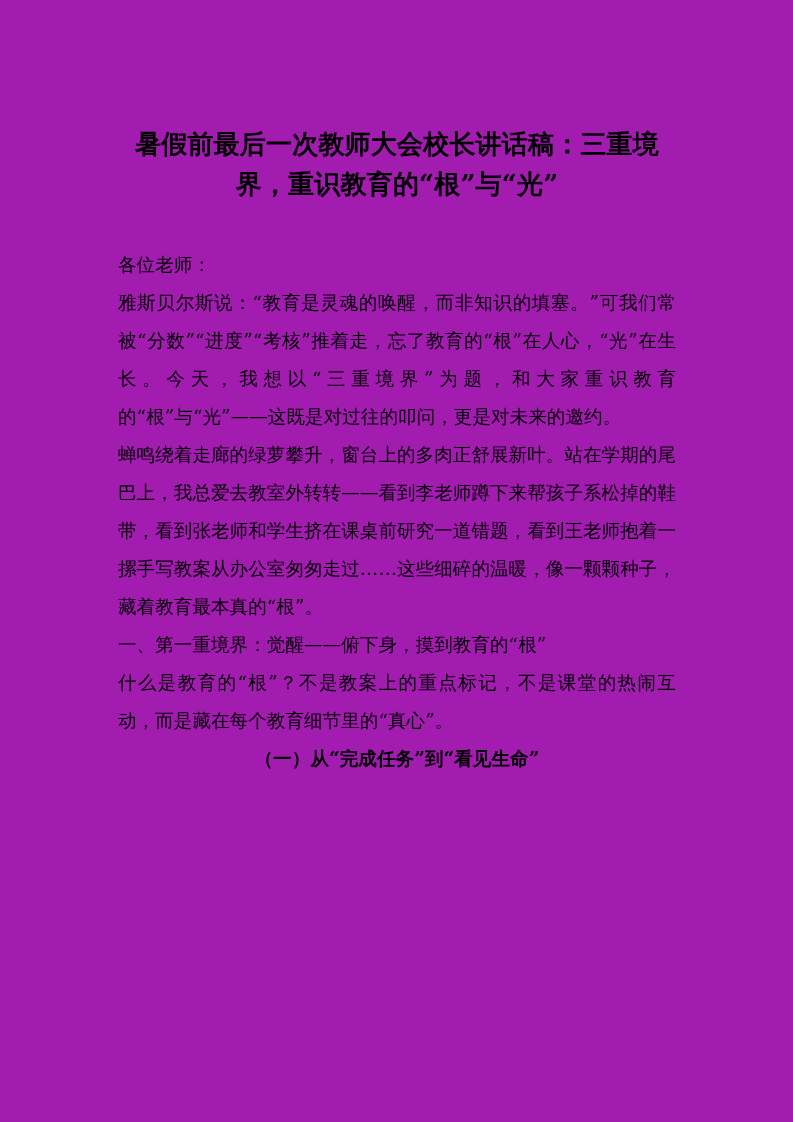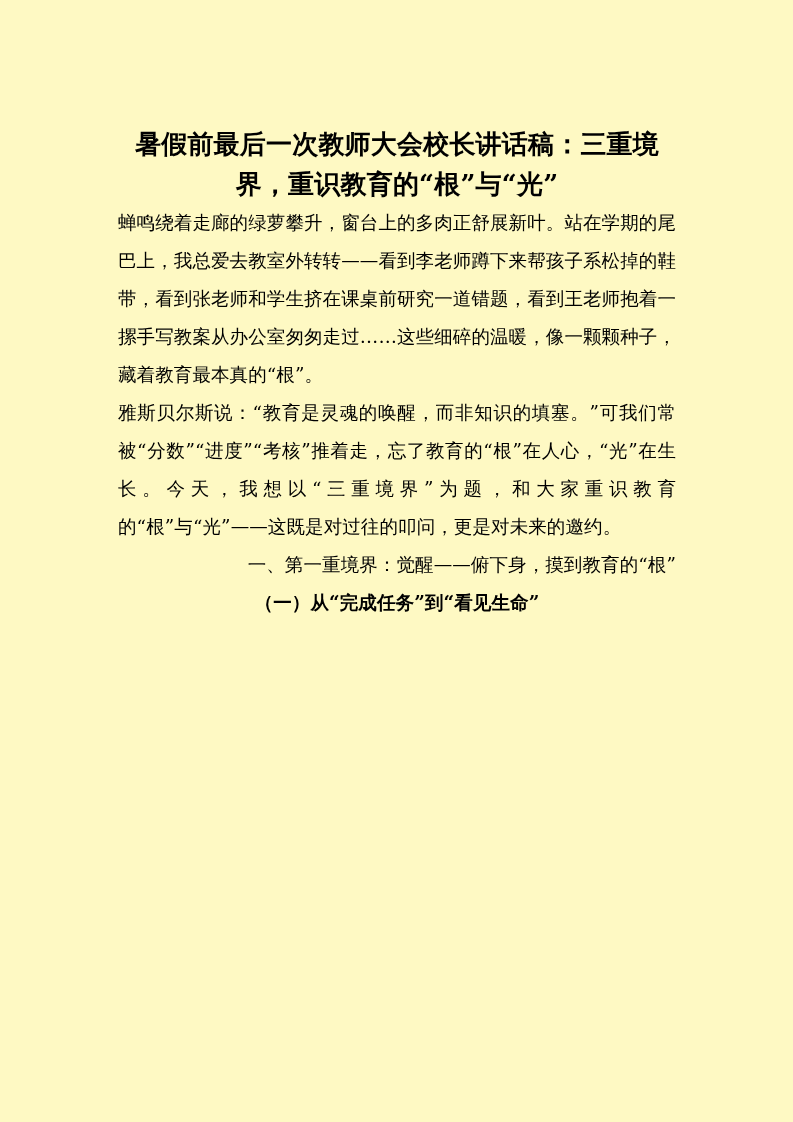--- a/index.html
+++ b/index.html
@@ -12,21 +12,21 @@
     height: 1122px;
     overflow: hidden;
     font-family: "DejaVu Serif", "Liberation Serif", serif;
     color: #000000;
   }
 
   .page {
     position: relative;
     width: 793px;
     height: 1122px;
-    background: #fef9c3;
+    background: #a21caf;
     box-sizing: border-box;
     padding: 0;
   }
 
   .content {
     position: absolute;
     left: 118px;
     top: 0;
     width: 558px;
   }
@@ -61,21 +61,20 @@
   }
 
   
   .heading-1 {
     font-size: 18.5px;
     line-height: 38px;
     font-weight: normal;
     margin: 0;
     text-indent: 0;
     letter-spacing: 0.1px;
-    text-align: right;
   }
 
   
   .heading-2 {
     font-size: 18.5px;
     line-height: 38px;
     font-weight: bold;
     margin: 0;
     text-indent: 0;
     letter-spacing: 0.1px;
@@ -83,25 +82,27 @@
   }
 </style>
 </head>
 <body>
 
 <div class="page">
   <div class="content">
 
     <h1 class="doc-title">暑假前最后一次教师大会校长讲话稿：三重境界，重识教育的“根”与“光”</h1>
 
+    <p class="para first-block">各位老师：</p>
+
+    <p class="para">雅斯贝尔斯说：“教育是灵魂的唤醒，而非知识的填塞。”可我们常被“分数”“进度”“考核”推着走，忘了教育的“根”在人心，“光”在生长。今天，我想以“三重境界”为题，和大家重识教育的“根”与“光”——这既是对过往的叩问，更是对未来的邀约。</p>
 
     <p class="para">蝉鸣绕着走廊的绿萝攀升，窗台上的多肉正舒展新叶。站在学期的尾巴上，我总爱去教室外转转——看到李老师蹲下来帮孩子系松掉的鞋带，看到张老师和学生挤在课桌前研究一道错题，看到王老师抱着一摞手写教案从办公室匆匆走过……这些细碎的温暖，像一颗颗种子，藏着教育最本真的“根”。</p>
 
-    <p class="para">雅斯贝尔斯说：“教育是灵魂的唤醒，而非知识的填塞。”可我们常被“分数”“进度”“考核”推着走，忘了教育的“根”在人心，“光”在生长。今天，我想以“三重境界”为题，和大家重识教育的“根”与“光”——这既是对过往的叩问，更是对未来的邀约。</p>
-
     <p class="heading-1">一、第一重境界：觉醒——俯下身，摸到教育的“根”</p>
 
+    <p class="para">什么是教育的“根”？不是教案上的重点标记，不是课堂的热闹互动，而是藏在每个教育细节里的“真心”。</p>
 
     <p class="heading-2">（一）从“完成任务”到“看见生命”</p>
 
 
   </div>
 </div>
 
 </body></html>

